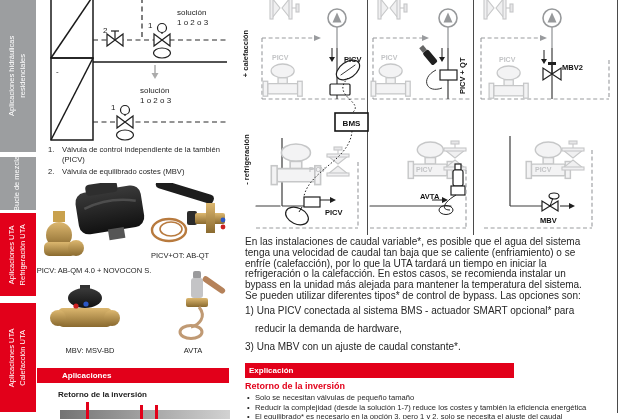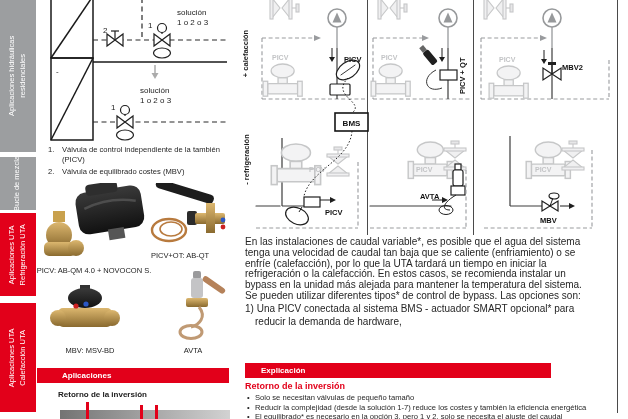--- a/index.html
+++ b/index.html
@@ -8,21 +8,21 @@
   .abs{position:absolute;}
   
   .vtab{position:absolute;left:0;width:36px;display:flex;align-items:center;justify-content:center;color:#fff;}
   .vtab .rot{transform:rotate(-90deg);white-space:nowrap;text-align:center;font-size:7.5px;line-height:1.45;}
   .tab-gray{background:#9c9ea0;}
   .tab-red{background:#e2001a;}
   
   .secbar{position:absolute;background:#e2001a;color:#fff;font-weight:bold;font-size:8px;display:flex;align-items:center;}
   
   .body-text{position:absolute;font-size:10px;line-height:10.8px;color:#262626;}
-  .opt{padding-left:10px;text-indent:-10px;line-height:13px;}
+  .opt{padding-left:10px;text-indent:-10px;line-height:18px;}
   .legend{position:absolute;font-size:7.6px;line-height:9.6px;color:#262626;}
   .legend-item{display:flex;margin-bottom:3px;}
   .legend-num{width:14px;flex:0 0 14px;}
   .chart-title{position:absolute;font-size:8px;font-weight:bold;color:#1a1a1a;}
   .roi-bar{position:absolute;background:linear-gradient(to right,#737373,#d2d2d2);}
   .roi-marker{position:absolute;background:#e2001a;width:3px;}
   .red-heading{position:absolute;color:#e2001a;font-weight:bold;font-size:9px;}
   .bullets{position:absolute;font-size:7.6px;line-height:9.6px;color:#262626;}
   .bullet-row{display:flex;}
   .bullet-dot{width:8px;flex:0 0 8px;}
@@ -353,23 +353,24 @@
       <path d="M340,150 V228 M232,228 H340" class="dashG"></path>
     </g>
   </svg>
 
   <div class="vline" style="left:617px;top:0;height:413px;"></div>
 
   <div class="body-text" style="left:245px;top:237px;width:340px;">En las instalaciones de caudal variable*, es posible que el agua del sistema tenga una velocidad de caudal tan baja que se caliente (enfriamiento) o se enfríe (calefacción), por lo que la UTA tardará un tiempo en iniciar la refrigeración o la calefacción. En estos casos, se recomienda instalar un bypass en la unidad más alejada para mantener la temperatura del sistema. Se pueden utilizar diferentes tipos* de control de bypass. Las opciones son:</div>
 
   <div class="body-text" style="left:245px;top:302px;width:348px;">
     <div class="opt">1) Una PICV conectada al sistema BMS - actuador SMART opcional* para reducir la demanda de hardware,</div>
-  </div>
-
-  <div class="secbar" style="left:245px;top:363px;width:306px;height:15px;padding-left:16px;box-sizing:border-box;">
+    <div class="opt">3) Una MBV con un ajuste de caudal constante*.</div>
+  </div>
+
+  <div class="secbar" style="left:245px;top:363px;width:269px;height:15px;padding-left:4px;box-sizing:border-box;">
     <span>Explicación</span>
   </div>
 
   <div class="red-heading" style="left:245px;top:381px;">Retorno de la inversión</div>
 
   <div class="bullets" style="left:247px;top:393px;width:362px;">
     <div class="bullet-row">
       <span class="bullet-dot">•</span>
       <span>Solo se necesitan válvulas de pequeño tamaño</span>
     </div>

